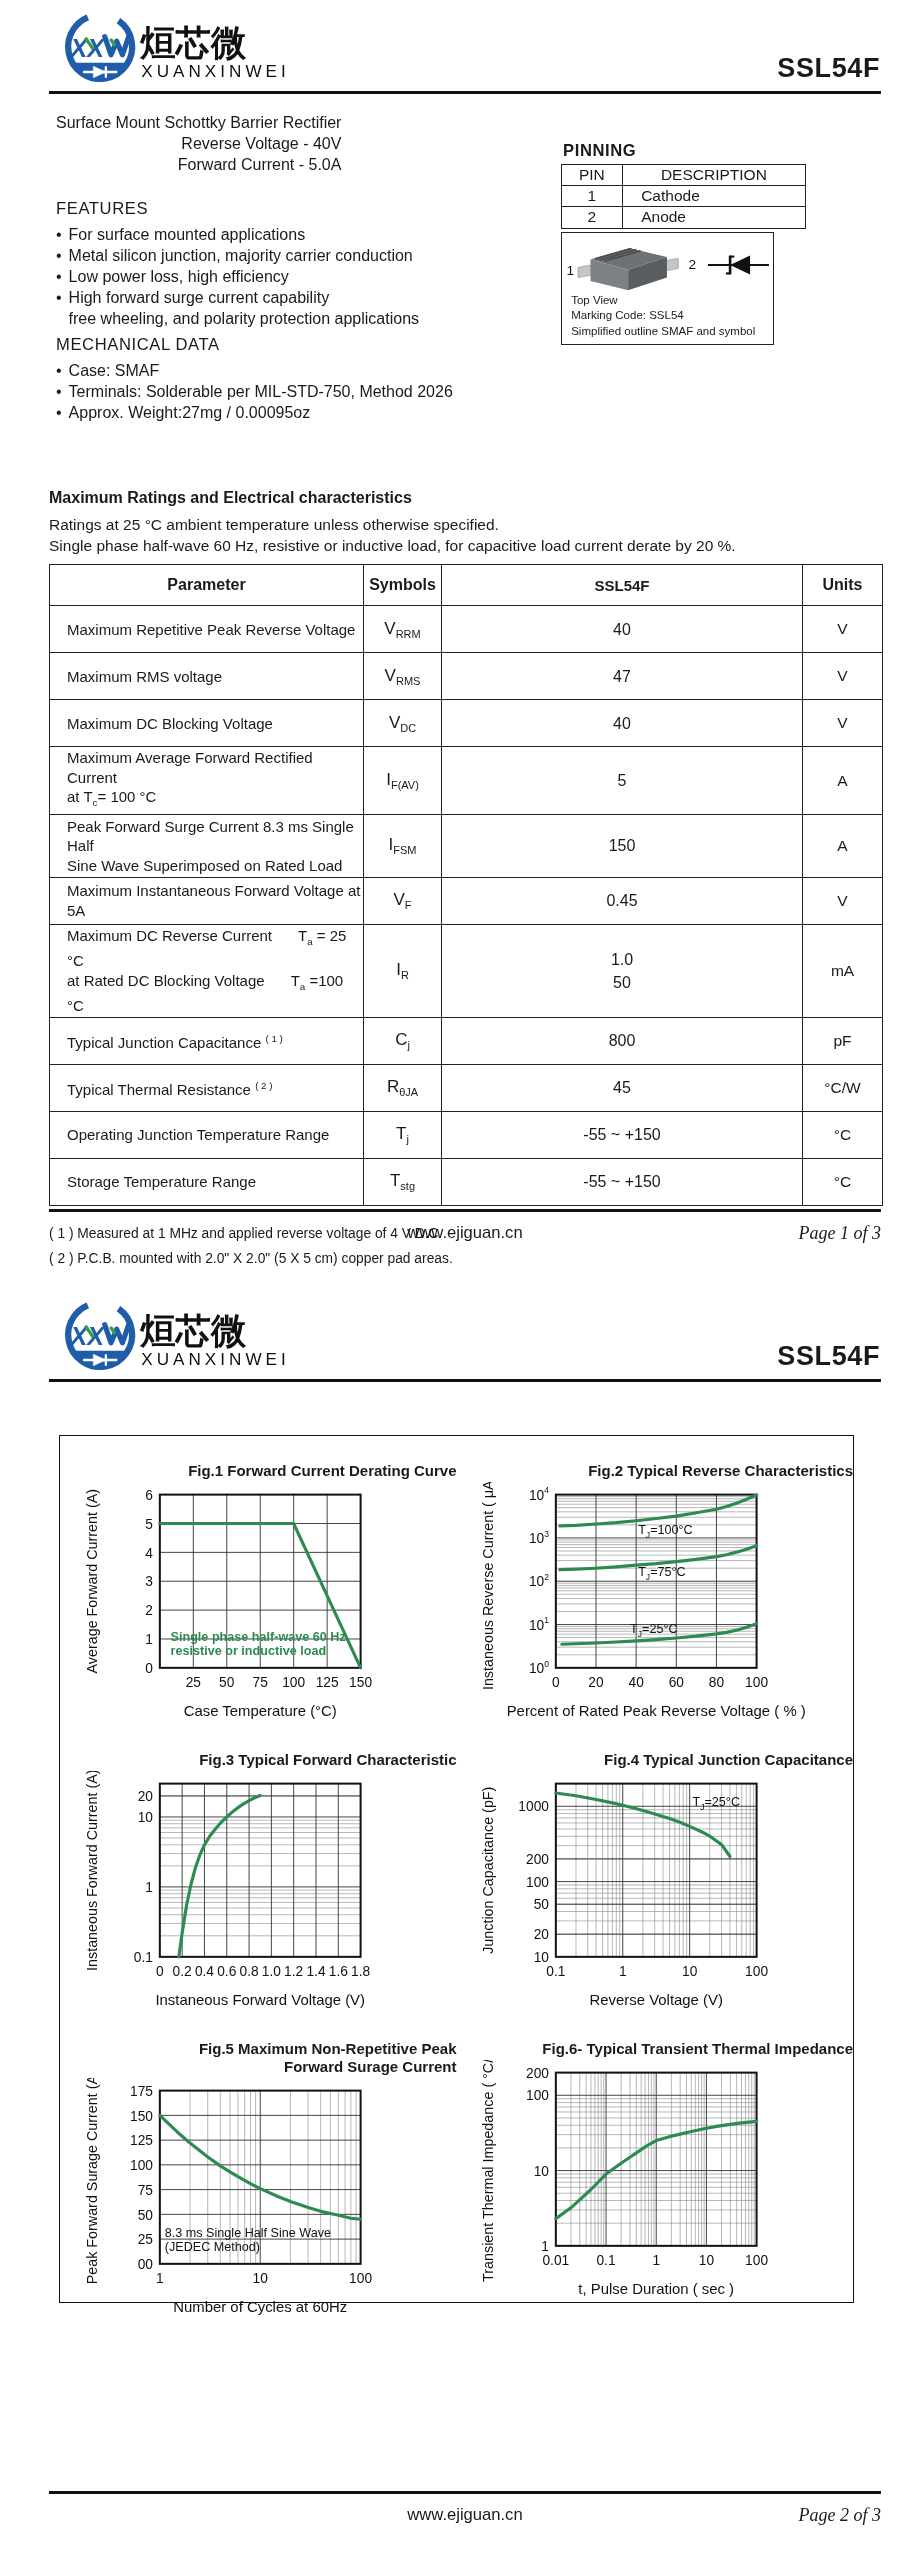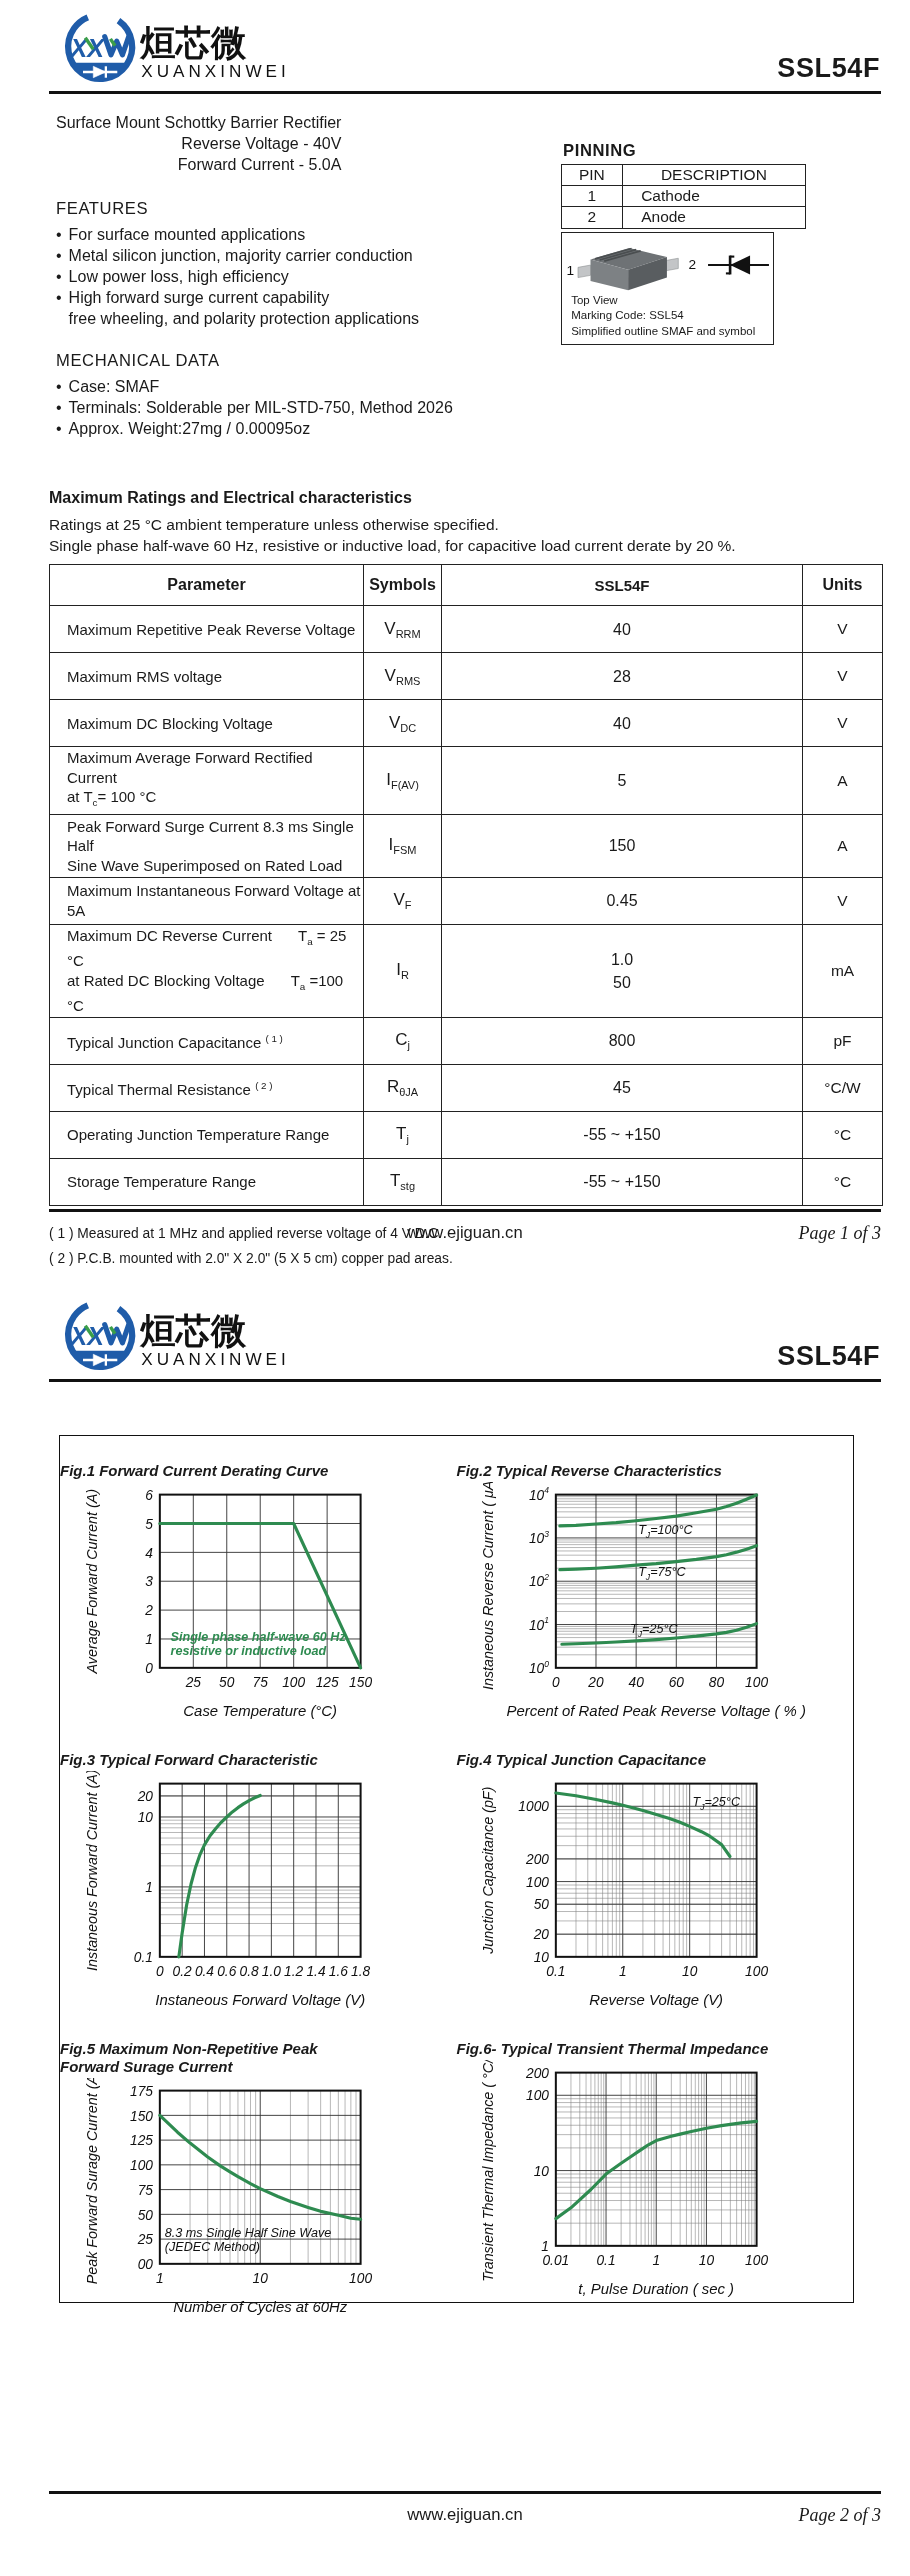--- a/index.html
+++ b/index.html
@@ -22,21 +22,21 @@
   .outline-box{position:absolute;left:561px;top:232px;width:211px;height:111px;border:1.1px solid #222;}
   .outline-draw{position:absolute;left:3.4px;top:6.9px;width:132px;height:57px;}
   .diode-sym{position:absolute;right:3.4px;top:16px;width:63px;height:32px;}
   .outline-lines{position:absolute;left:9.2px;bottom:4.6px;font-size:11.5px;line-height:15.5px;}
   
   .features-blk{position:absolute;left:56px;top:199px;width:482px;}
   .blk-head{font-size:16.6px;font-weight:normal;letter-spacing:0.6px;margin-bottom:4.6px;font-weight:500;}
   .bullet-line{font-size:16px;line-height:21px;}
   .bullet-line .b{display:inline-block;width:12.6px;}
   .bullet-line.cont{padding-left:12.6px;}
-  .mech-blk{position:absolute;left:56px;top:351px;width:482px;}
+  .mech-blk{position:absolute;left:56px;top:335px;width:482px;}
   
   .ratings{position:absolute;left:49px;top:489px;width:833px;}
   .ratings-head{font-size:16px;font-weight:bold;margin-bottom:8px;}
   .ratings-note{font-size:15.5px;line-height:20.7px;}
   table.ratings-tbl{border-collapse:collapse;width:833px;margin-top:8px;table-layout:fixed;}
   table.ratings-tbl th,table.ratings-tbl td{border:1.7px solid #222;}
   table.ratings-tbl th{height:38px;font-size:16px;font-weight:600;}
   table.ratings-tbl th.h-dev{font-size:15px;}
   col.c1{width:314px;} col.c2{width:78px;} col.c3{width:361px;} col.c4{width:80px;}
   tr.row-s td{height:44px;} tr.row-d td{height:60px;}
@@ -51,21 +51,21 @@
   .footnotes{margin-top:15px;font-size:13.8px;line-height:25px;}
   
   .footer{position:absolute;left:49px;right:29px;top:1209px;}
   .footer .frule{height:3.4px;background:#111;}
   .footer .ftext{position:relative;margin-top:10.3px;font-size:16.6px;height:23px;}
   .footer .fsite{position:absolute;left:0;right:0;text-align:center;}
   .footer .fpage{position:absolute;right:0;font-style:italic;font-family:"Liberation Serif",serif;font-size:18px;}
   
   .charts-box{position:absolute;left:59px;top:147px;width:793px;height:866px;border:1.7px solid #111;}
   .charts-grid{display:grid;grid-template-columns:1fr 1fr;grid-auto-rows:289px;width:100%;height:100%;}
-  .fig-cell{position:relative;padding-top:26px;text-align:left;font-style:italic;}
+  .fig-cell{position:relative;padding-top:26px;text-align:right;}
   .fig-title{font-size:15px;font-weight:bold;line-height:18.4px;}
   .fig-cell svg{display:block;margin:1.1px auto 0 auto;}
 </style>
 </head>
 <body>
 
 <div class="page">
   <div class="logo">
     <svg width="264" height="80" viewBox="0 0 460 140">
       <g>
@@ -188,21 +188,21 @@
               <div>40</div>
             </td>
             <td class="c-unit">V</td>
           </tr>
           <tr class="row-s">
             <td class="c-param">
               <div><span>Maximum RMS voltage</span></div>
             </td>
             <td class="c-sym"><span>V</span><sub>RMS</sub></td>
             <td class="c-val">
-              <div>28</div>
+              <div>47</div>
             </td>
             <td class="c-unit">V</td>
           </tr>
           <tr class="row-s">
             <td class="c-param">
               <div><span>Maximum DC Blocking Voltage</span></div>
             </td>
             <td class="c-sym"><span>V</span><sub>DC</sub></td>
             <td class="c-val">
               <div>40</div>

